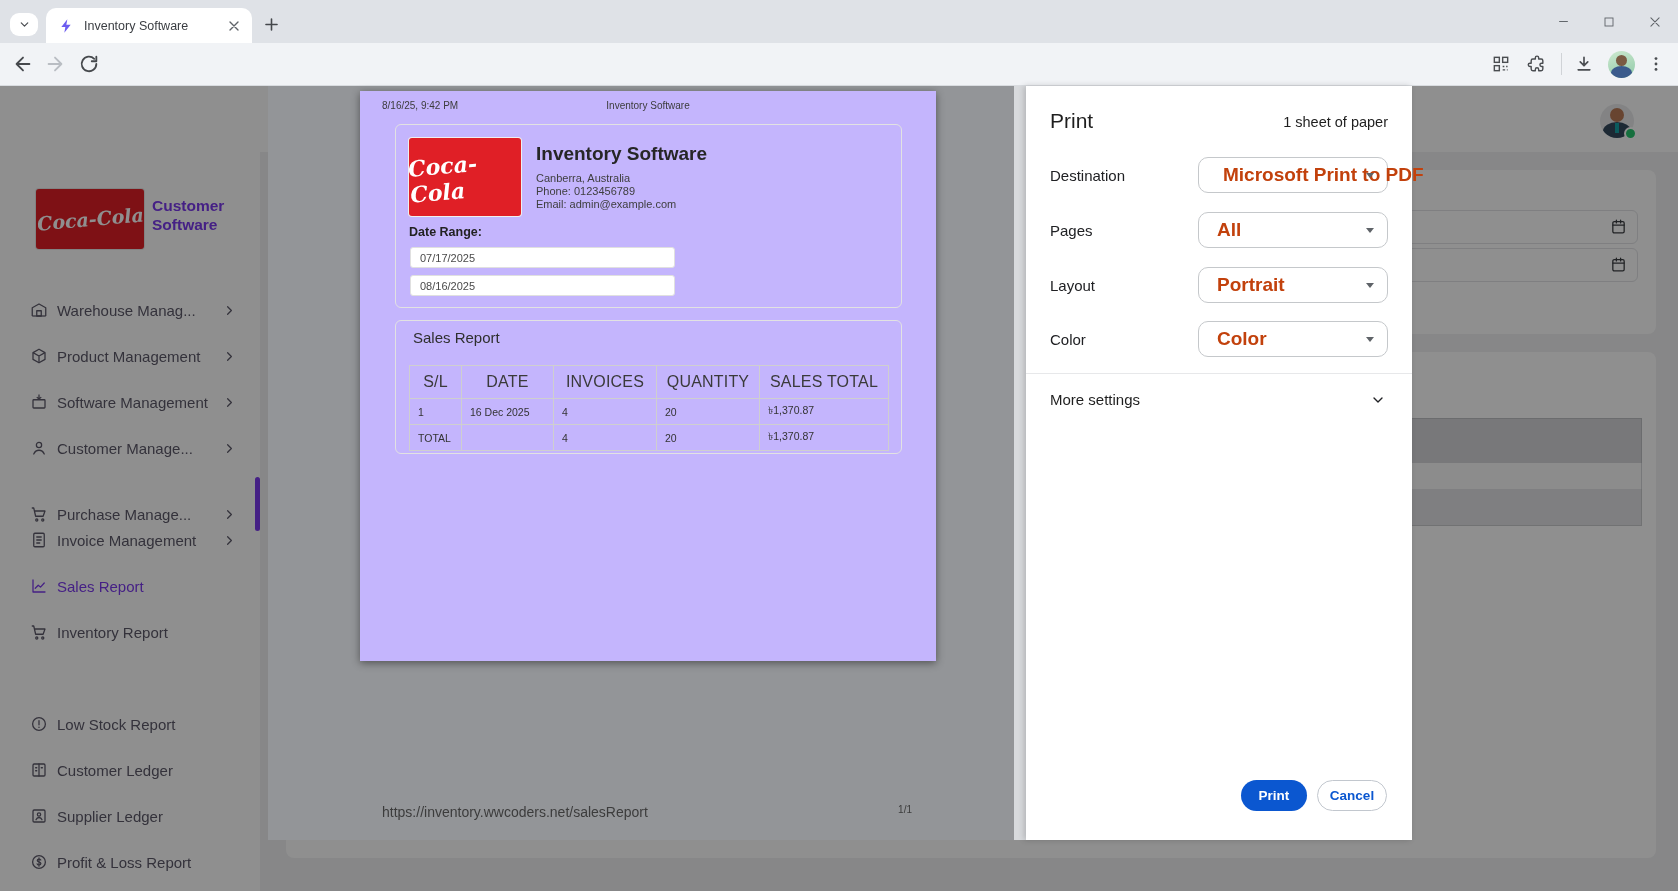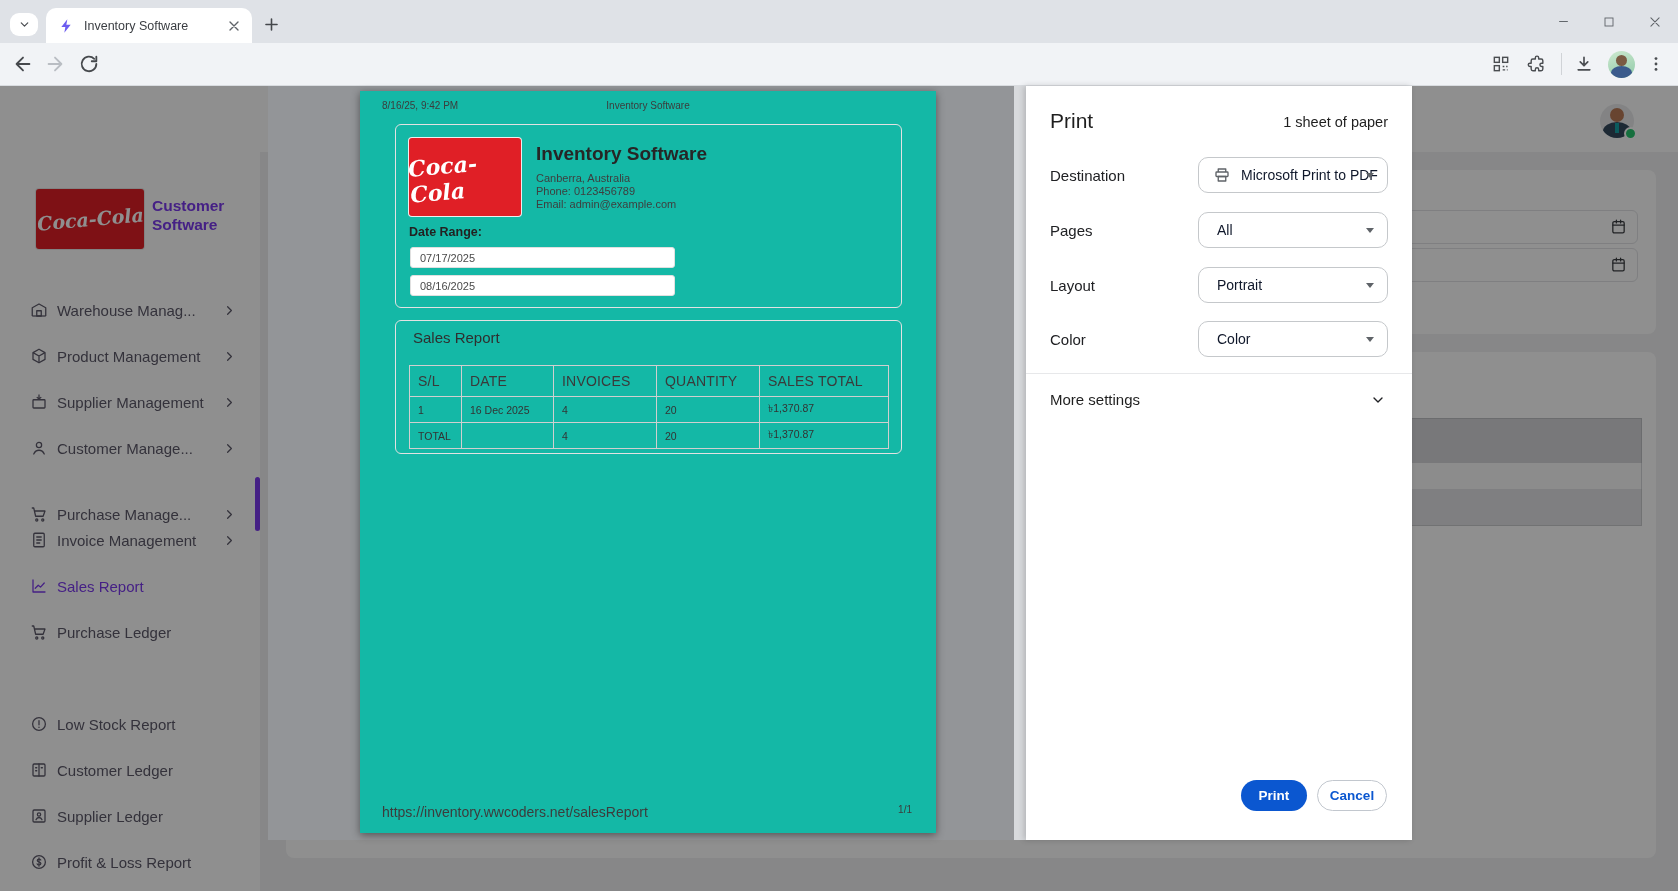--- a/index.html
+++ b/index.html
@@ -65,51 +65,51 @@
   .s-chev{position:absolute;left:222px;top:9px;width:15px;height:15px;}
   .s-item.active{color:#7c3aed;}
   .s-indicator{position:absolute;left:255px;top:477px;width:5px;height:54px;background:#7c3aed;border-radius:3px;}
 
   
   .overlay{position:absolute;left:0;top:86px;width:1678px;height:805px;background:rgba(0,0,0,0.44);}
 
   
   .pv-area{position:absolute;left:268px;top:86px;width:758px;height:754px;background:#939598;}
   .pv-scrollbar{position:absolute;left:1014px;top:86px;width:12px;height:754px;background:#d8dadd;}
-  .page{position:absolute;left:360px;top:91px;width:576px;height:742px;background:#14b8a6;
+  .page{position:absolute;left:360px;top:91px;width:576px;height:570px;background:#c4b5fd;
         box-shadow:0 2px 8px rgba(0,0,0,0.45);}
   .pg-meta-left{position:absolute;left:22px;top:9px;font-size:10px;color:#3c3c3c;}
   .pg-meta-center{position:absolute;left:0;right:0;top:9px;text-align:center;font-size:10px;color:#3c3c3c;}
   .doc-card1{position:absolute;left:35px;top:33px;width:505px;height:182px;border:1px solid #e2e2e2;border-radius:6px;}
   .doc-logo{position:absolute;left:13px;top:13px;width:112px;height:78px;background:#e01f26;border-radius:3px;
             display:flex;align-items:center;justify-content:center;box-shadow:0 0 0 1px #efefef;}
   .doc-logo span{font-family:"DejaVu Serif",serif;font-style:italic;font-weight:bold;color:#fff;font-size:22px;transform:rotate(-5deg);}
   .doc-name{position:absolute;left:140px;top:18px;font-size:19px;font-weight:bold;color:#262626;}
   .doc-line{position:absolute;left:140px;font-size:11px;color:#3e3e3e;}
   .doc-dr-label{position:absolute;left:13px;top:100px;font-size:12.5px;font-weight:bold;color:#222;}
   .doc-input{position:absolute;left:14px;width:265px;height:21px;border:1px solid #e0e0e0;border-radius:3px;
              font-size:11px;color:#4a4a4a;line-height:21px;padding-left:9px;box-sizing:border-box;background:#fff;}
   .doc-card2{position:absolute;left:35px;top:229px;width:505px;height:132px;border:1px solid #e2e2e2;border-radius:6px;}
   .doc-report-title{position:absolute;left:17px;top:8px;font-size:15px;color:#2f2f2f;}
   table.doc-table{position:absolute;left:13px;top:44px;width:479px;border-collapse:collapse;table-layout:fixed;}
-  .doc-table th{border:1px solid #cfcfcf;font-size:14px;color:#3a3a3a;text-align:left;padding:7px 8px;
+  .doc-table th{border:1px solid #cfcfcf;font-size:16px;color:#3a3a3a;text-align:center;padding:7px 8px;
                 font-weight:normal;letter-spacing:.2px;}
   .doc-table td{border:1px solid #cfcfcf;font-size:10.5px;color:#333;padding:4px 8px;}
   .pg-footer-url{position:absolute;left:22px;top:713px;font-size:14px;color:#3c3c3c;}
   .pg-footer-page{position:absolute;right:24px;top:713px;font-size:10px;color:#3c3c3c;}
 
   
   .panel{position:absolute;left:1026px;top:86px;width:386px;height:754px;background:#fff;
          box-shadow:-2px 0 6px rgba(0,0,0,0.18);}
   .pn-title{position:absolute;left:24px;top:23px;font-size:21px;color:#1f1f1f;}
   .pn-sheets{position:absolute;right:24px;top:28px;font-size:14.5px;color:#1f1f1f;}
   .pn-label{position:absolute;left:24px;font-size:15px;color:#202124;}
   .pn-select{position:absolute;left:172px;width:190px;height:36px;border:1px solid #c5c8cb;border-radius:10px;
              box-sizing:border-box;display:flex;align-items:center;background:#fff;cursor:pointer;}
-  .pn-sel-text{font-size:14px;color:#0f172a;margin-left:18px;white-space:nowrap;}
+  .pn-sel-text{font-size:19px;color:#c2410c;margin-left:18px;white-space:nowrap;font-weight:bold;}
   .pn-sel-ic{margin-left:14px;width:18px;height:18px;color:#5f6368;}
   .pn-sel-ic + .pn-sel-text{margin-left:10px;}
   .pn-caret{position:absolute;right:13px;top:15px;width:0;height:0;border-left:4.5px solid transparent;
             border-right:4.5px solid transparent;border-top:5px solid #5f6368;}
   .pn-divider{position:absolute;left:0;top:287px;width:100%;height:1px;background:#e7e8ea;}
   .pn-more{position:absolute;left:0;top:288px;width:100%;height:52px;cursor:pointer;}
   .pn-more-lbl{position:absolute;left:24px;top:17px;font-size:15px;color:#1f1f1f;}
   .pn-more-chev{position:absolute;right:26px;top:18px;width:16px;height:16px;color:#202124;}
   .btn-print{position:absolute;left:215px;top:694px;width:66px;height:31px;border-radius:16px;background:#0b57d0;
              color:#fff;font-size:13.5px;font-weight:bold;display:flex;align-items:center;justify-content:center;cursor:pointer;}
@@ -251,21 +251,21 @@
       <span class="s-lbl">Product Management</span>
       <svg class="s-chev" viewBox="0 0 24 24" fill="none" stroke="currentColor" stroke-width="2" stroke-linecap="round" stroke-linejoin="round">
           <path d="M9 6l6 6-6 6"></path>
         </svg>
     </div>
     <div class="s-item" style="top:300px">
       <svg class="ic" viewBox="0 0 24 24" fill="none" stroke="currentColor" stroke-width="1.7" stroke-linejoin="round">
           <rect x="4" y="9" width="16" height="11" rx="1"></rect>
           <path d="M12 2v6m-3-2.5L12 8l3-2.5"></path>
         </svg>
-      <span class="s-lbl">Supplier Management</span>
+      <span class="s-lbl">Software Management</span>
       <svg class="s-chev" viewBox="0 0 24 24" fill="none" stroke="currentColor" stroke-width="2" stroke-linecap="round" stroke-linejoin="round">
           <path d="M9 6l6 6-6 6"></path>
         </svg>
     </div>
     <div class="s-item" style="top:346px">
       <svg class="ic" viewBox="0 0 24 24" fill="none" stroke="currentColor" stroke-width="1.7" stroke-linecap="round" stroke-linejoin="round">
           <circle cx="12" cy="8" r="3.5"></circle>
           <path d="M5 20c1.5-3.5 4-5 7-5s5.5 1.5 7 5"></path>
         </svg>
       <span class="s-lbl">Customer Manage...</span>
@@ -300,21 +300,21 @@
           <path d="M7 15l4-4 3 2.5L19 8"></path>
         </svg>
       <span class="s-lbl">Sales Report</span>
     </div>
     <div class="s-item" style="top:530px">
       <svg class="ic" viewBox="0 0 24 24" fill="none" stroke="currentColor" stroke-width="1.7" stroke-linecap="round" stroke-linejoin="round">
           <circle cx="9" cy="20" r="1.4"></circle>
           <circle cx="17" cy="20" r="1.4"></circle>
           <path d="M3 4h2l2.5 11h10L20 8H6"></path>
         </svg>
-      <span class="s-lbl">Purchase Ledger</span>
+      <span class="s-lbl">Inventory Report</span>
     </div>
     <div class="s-item" style="top:622px">
       <svg class="ic" viewBox="0 0 24 24" fill="none" stroke="currentColor" stroke-width="1.7" stroke-linecap="round">
           <circle cx="12" cy="12" r="8.5"></circle>
           <path d="M12 7.5v5.5"></path>
           <path d="M12 16.3v.2"></path>
         </svg>
       <span class="s-lbl">Low Stock Report</span>
     </div>
     <div class="s-item" style="top:668px">

